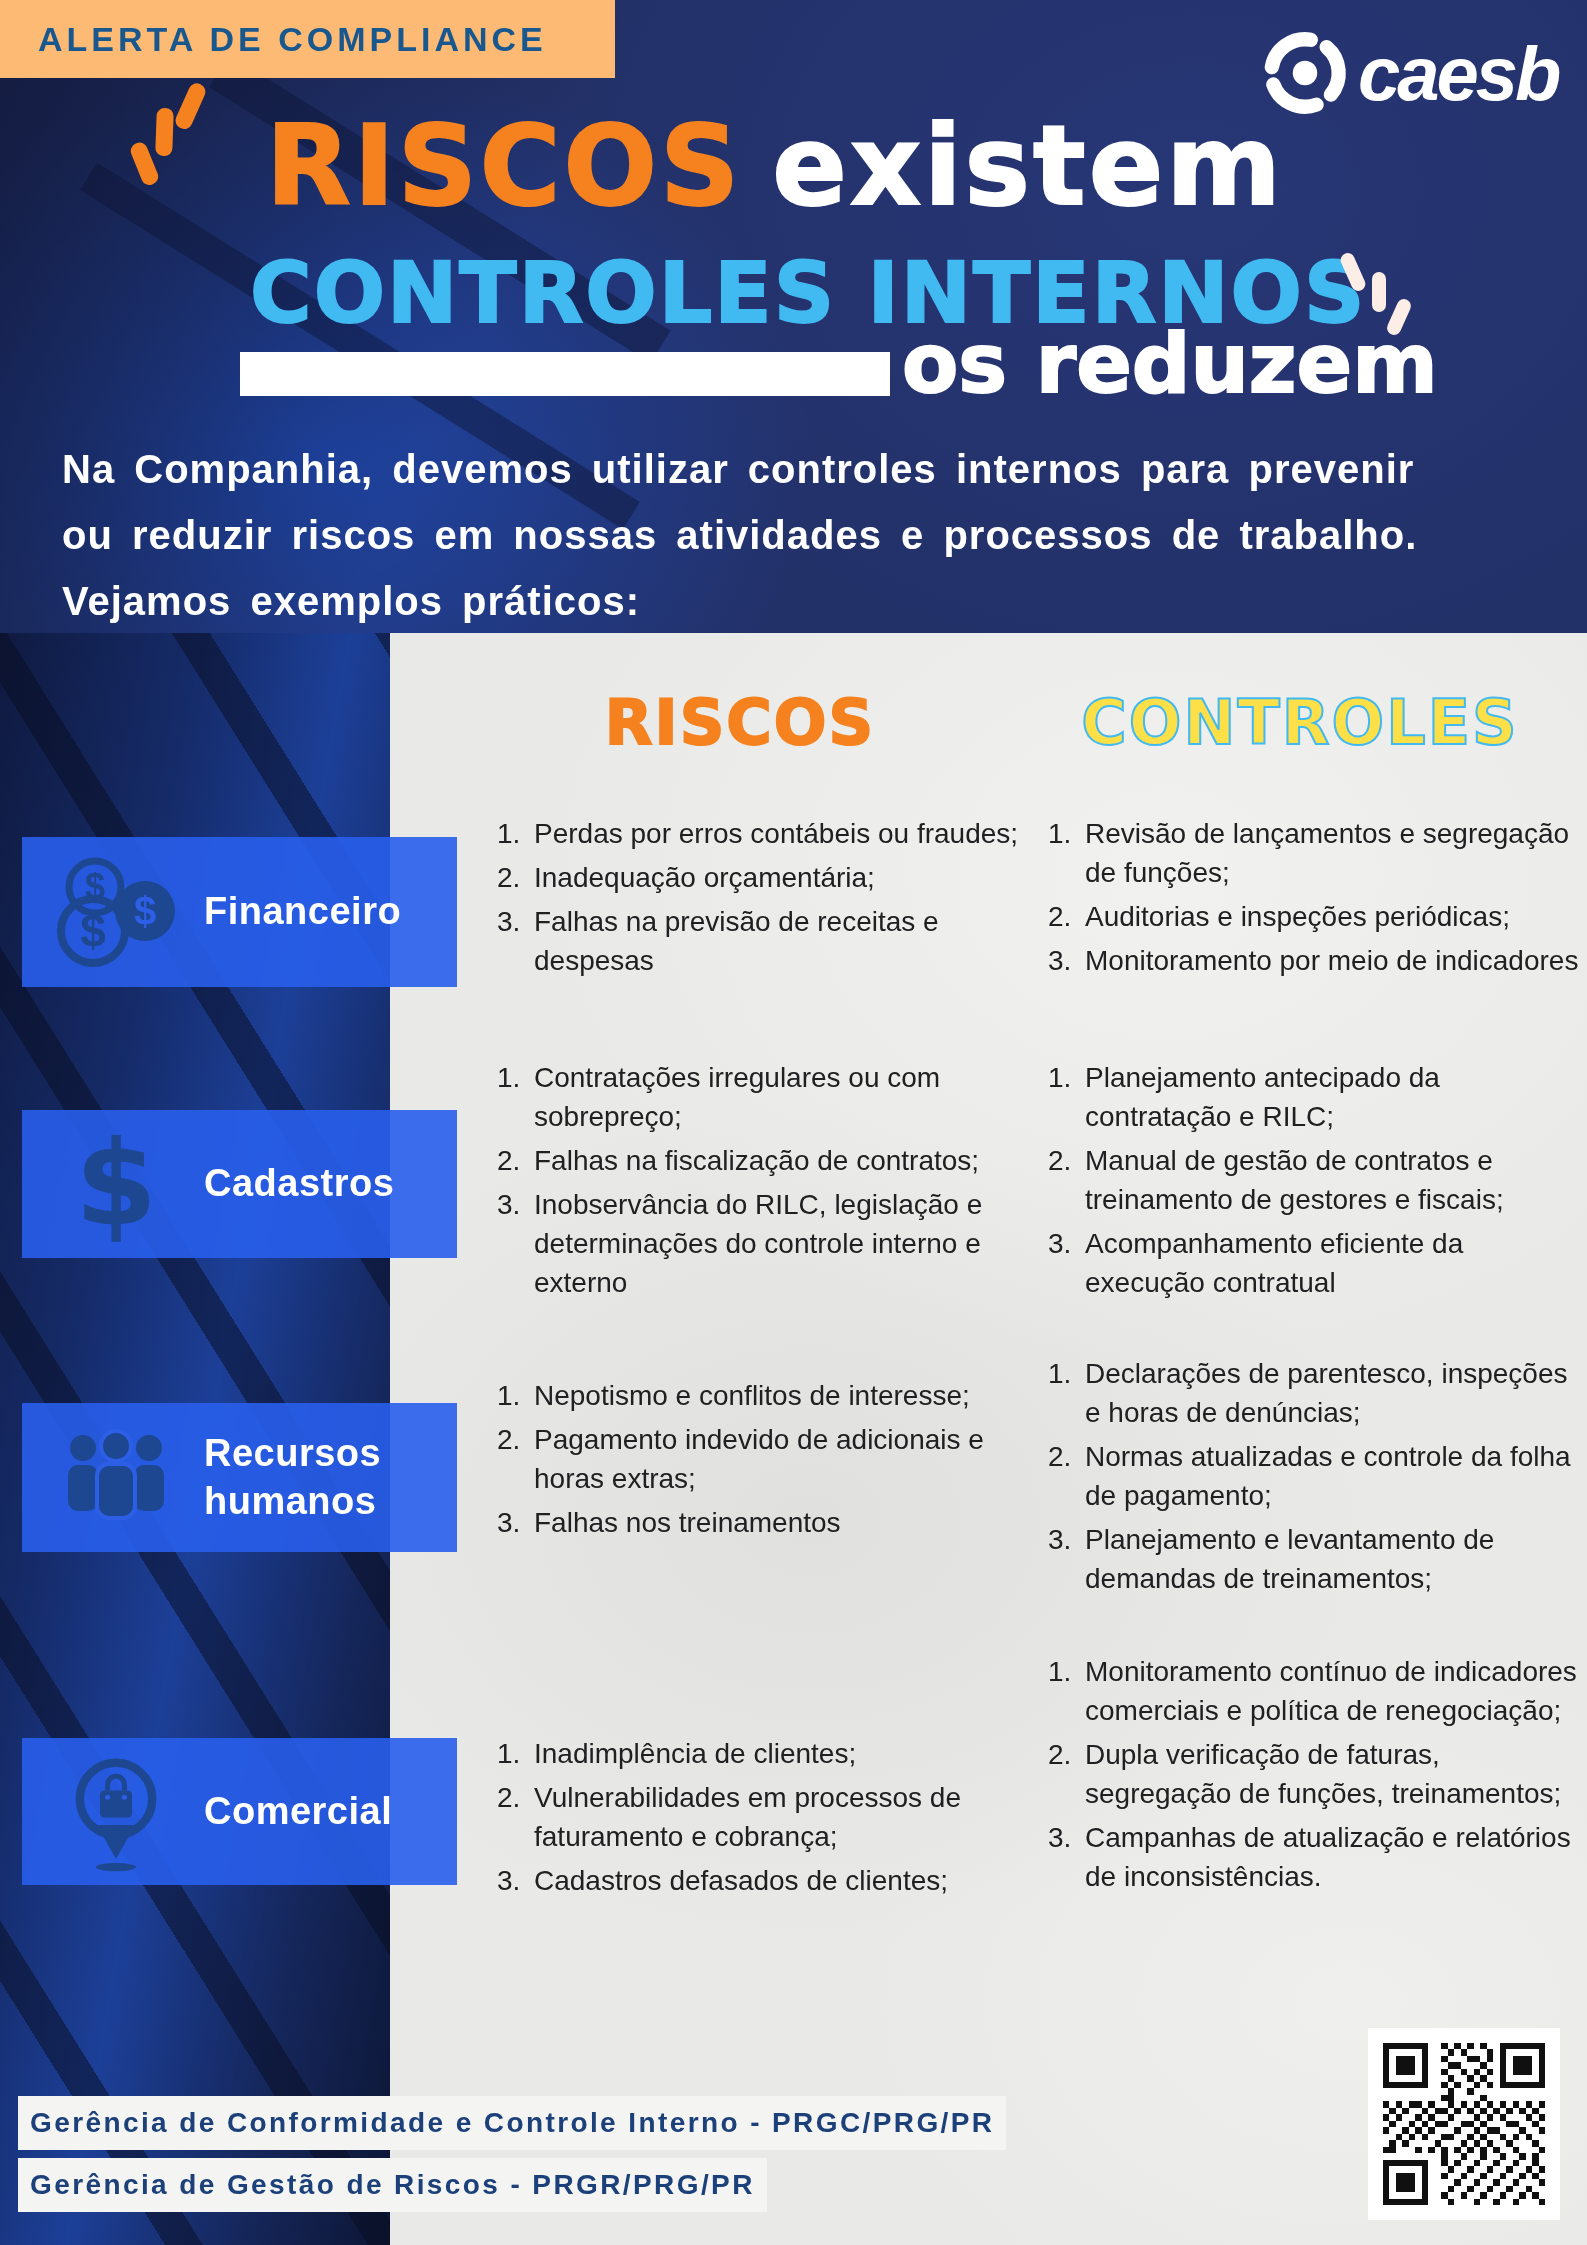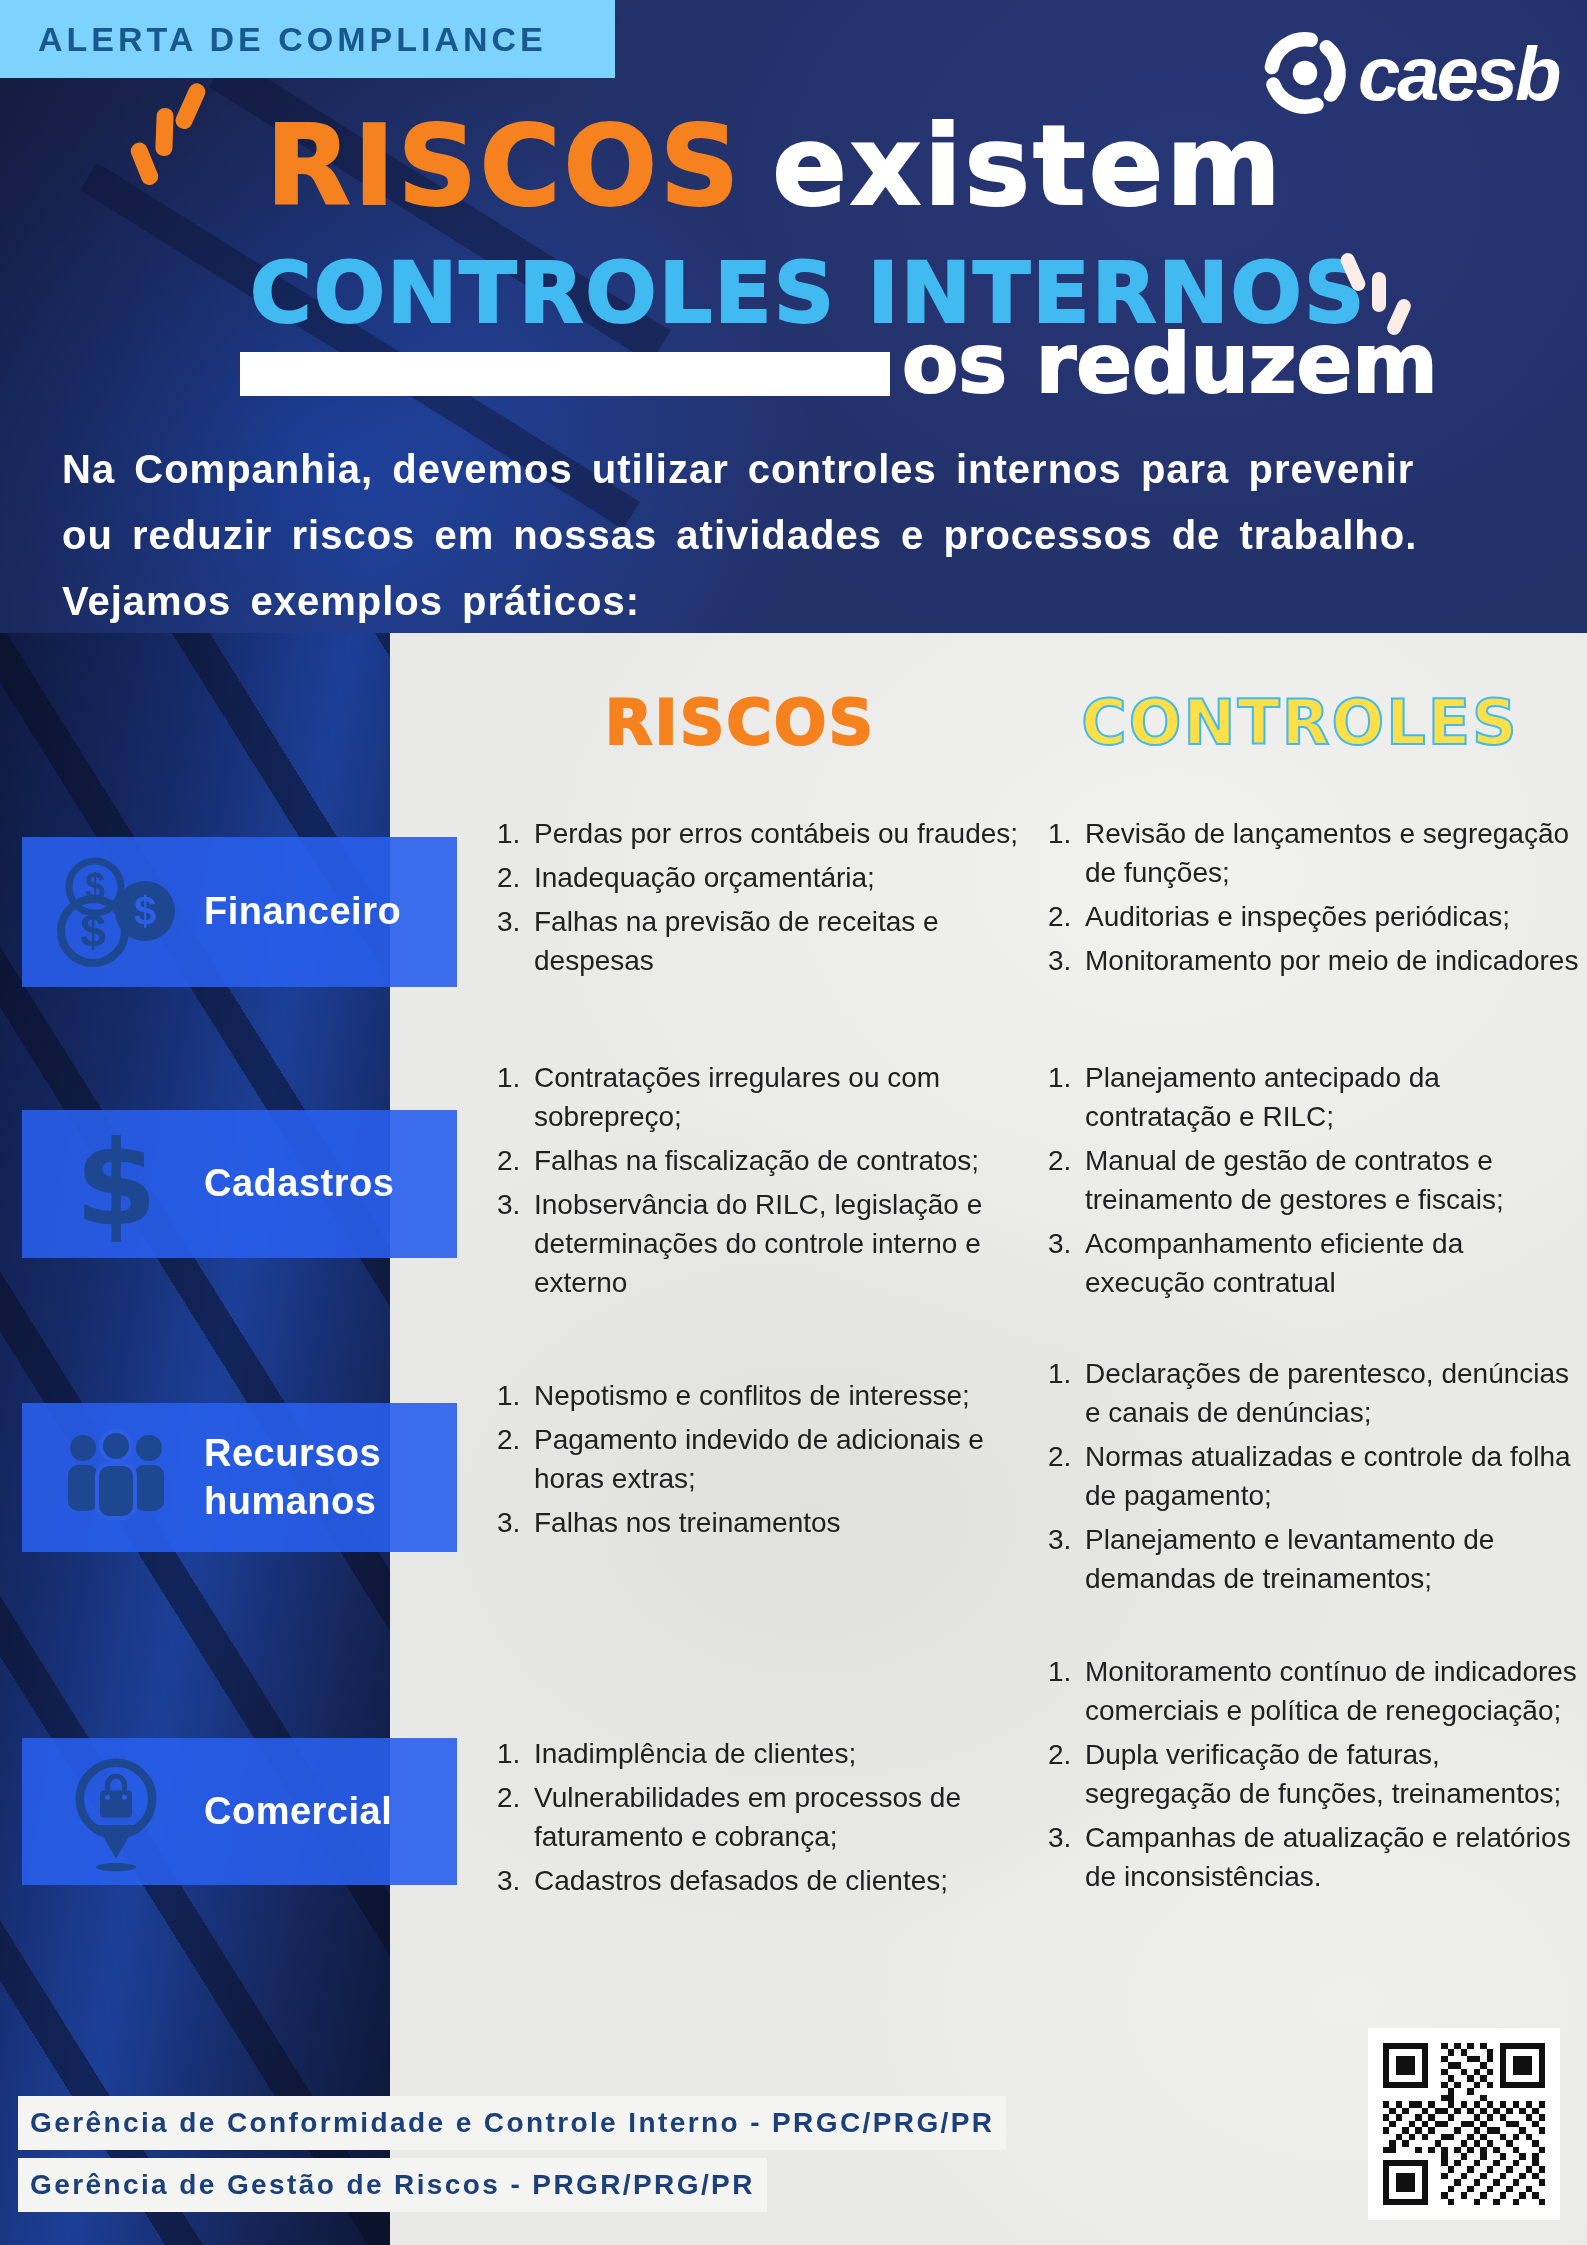--- a/index.html
+++ b/index.html
@@ -21,21 +21,21 @@
     background-image:
       repeating-linear-gradient(58deg, rgba(8,12,32,0) 0 140px, rgba(8,12,32,.5) 140px 172px),
       linear-gradient(100deg,#0f1a40 0%,#152a66 28%,#1c3f97 52%,#15265a 78%,#0c1634 100%);}
   .panel{position:absolute;left:390px;top:633px;width:1197px;height:1612px;background:#e9e9e7;
     background-image:
       radial-gradient(900px 700px at 65% 15%, #f1f1ef, rgba(241,241,239,0) 70%),
       radial-gradient(800px 600px at 35% 55%, #e0e0de, rgba(224,224,222,0) 70%),
       radial-gradient(700px 500px at 80% 85%, #efefed, rgba(239,239,237,0) 70%);}
 
   
-  .badge{position:absolute;left:0;top:0;width:615px;height:78px;background:#7dd3fc;
+  .badge{position:absolute;left:0;top:0;width:615px;height:78px;background:#fdba74;
          display:flex;align-items:center;padding-left:38px;
          color:#19588F;font-weight:bold;font-size:34px;letter-spacing:4px}
   .logo{position:absolute;left:1256px;top:24px;display:flex;align-items:center;gap:4px}
   .logo-text{color:#fff;font-weight:bold;font-style:italic;font-size:76px;letter-spacing:-3px}
 
   .sparks-left{position:absolute;left:130px;top:80px}
   .sparks-right{position:absolute;left:1336px;top:250px}
 
   .hl{position:absolute;font-family:"DejaVu Sans","Liberation Sans",sans-serif;font-weight:bold;white-space:nowrap}
   .hl1{left:266px;top:102px;font-size:110px;letter-spacing:3px}
@@ -197,21 +197,21 @@
       </svg>
     </span>
     <span class="label">Recursos humanos</span>
   </div>
   <ol class="list l-rh-r">
     <li>Nepotismo e conflitos de interesse;</li>
     <li>Pagamento indevido de adicionais e horas extras;</li>
     <li>Falhas nos treinamentos</li>
   </ol>
   <ol class="list l-rh-c">
-    <li>Declarações de parentesco, denúncias e canais de denúncias;</li>
+    <li>Declarações de parentesco, inspeções e horas de denúncias;</li>
     <li>Normas atualizadas e controle da folha de pagamento;</li>
     <li>Planejamento e levantamento de demandas de treinamentos;</li>
   </ol>
 
   <div class="card card-comercial">
     <span class="icon">
       <svg width="110" height="122" viewBox="0 0 130 145">
         <path d="M42 88 L65 128 L88 88 Z" fill="currentColor"></path>
         <circle cx="65" cy="57" r="43" fill="none" stroke="currentColor" stroke-width="10"></circle>
         <rect x="46" y="47" width="38" height="32" rx="5" fill="currentColor"></rect>

